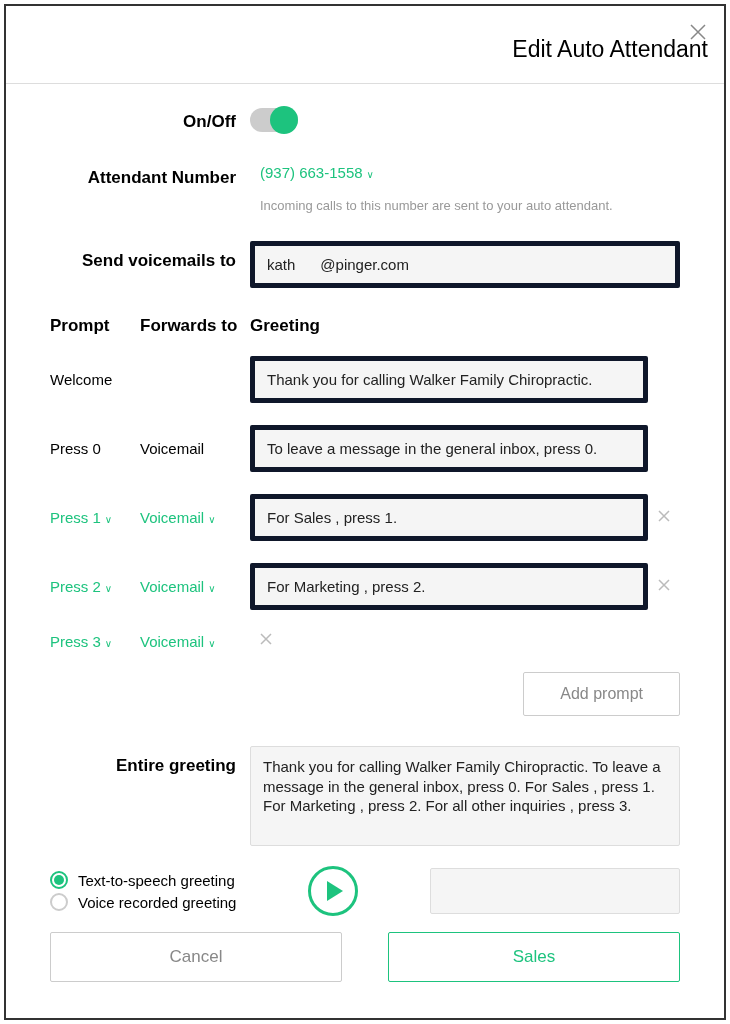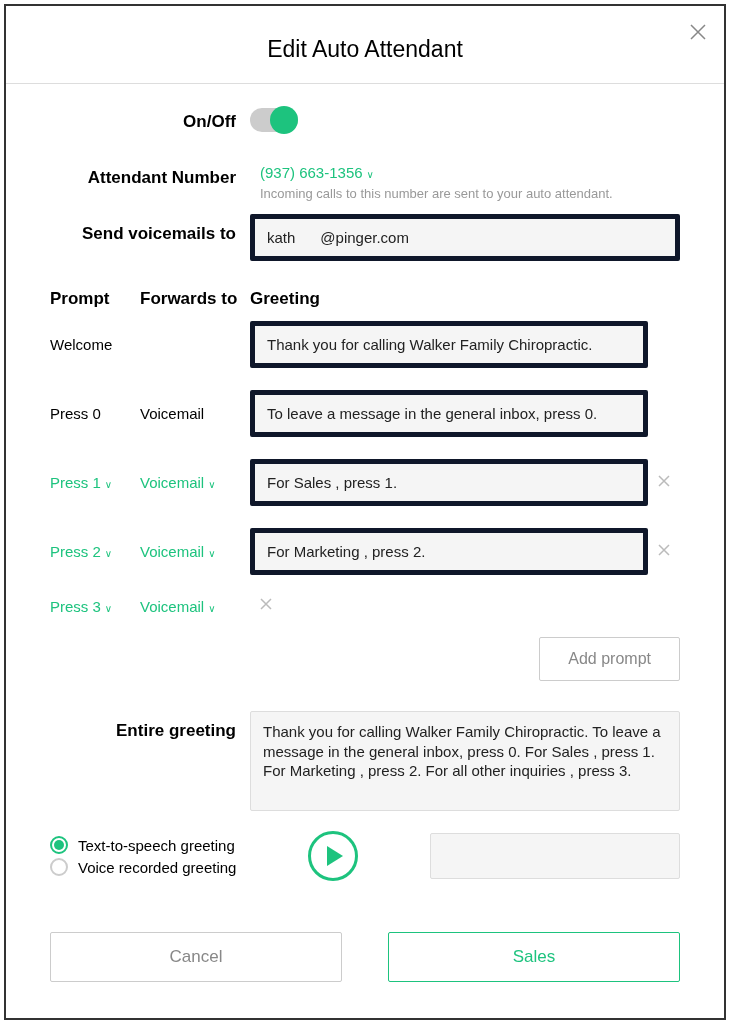--- a/index.html
+++ b/index.html
@@ -14,22 +14,22 @@
       border: 2px solid #333;
       width: 100%;
       height: 100%;
       position: relative;
       padding: 0;
       display: flex;
       flex-direction: column;
     }
     .modal-header {
       position: relative;
-      padding: 30px 8px 20px;
-      text-align: center;
+      padding: 30px 16px 20px;
+      text-align: right;
       border-bottom: 1px solid #ddd;
     }
     .modal-title {
       font-size: 23px;
       font-weight: 400;
       color: #000;
     }
     .close-btn {
       position: absolute;
       right: 16px;
@@ -83,39 +83,39 @@
     }
     .green-link {
       color: #1dc37e;
       font-size: 15px;
       cursor: pointer;
     }
     .green-link .v { font-size: 10px; margin-left: 4px; }
     .helper-text {
       color: #999;
       font-size: 13px;
-      margin-top: 4px;
+      margin-top: 16px;
     }
     .text-input {
       width: 100%;
       border: 5px solid #0f172a;
       background: #f5f5f5;
       padding: 10px 12px;
       font-size: 15px;
       border-radius: 2px;
       font-family: inherit;
       color: #222;
     }
     .table-header {
       display: flex;
       font-size: 17px;
       font-weight: 600;
       color: #000;
       margin-top: 28px;
-      margin-bottom: 12px;
+      margin-bottom: 20px;
     }
     .col-prompt { width: 90px; flex-shrink: 0; }
     .col-forwards { width: 110px; flex-shrink: 0; }
     .col-greeting { flex: 1; }
     .prompt-row {
       display: flex;
       align-items: center;
       margin-bottom: 22px;
     }
     .prompt-cell {
@@ -139,21 +139,21 @@
       text-align: center;
       cursor: pointer;
       color: #bbb;
     }
     .delete-cell svg { width: 14px; height: 14px; }
     .add-prompt-btn {
       display: inline-block;
       float: right;
       border: 1px solid #ccc;
       background: #fff;
-      padding: 12px 28px;
+      padding: 12px 36px;
       font-size: 16px;
       color: #888;
       cursor: pointer;
       border-radius: 2px;
       font-family: inherit;
     }
     .clearfix::after { content: ""; display: table; clear: both; }
     .textarea-input {
       width: 100%;
       border: 1px solid #ddd;
@@ -271,27 +271,27 @@
         <div class="toggle">
           <div class="toggle-knob"></div>
         </div>
       </div>
     </div>
 
     <div class="row" style="margin-top:28px;gap:10px;">
       <div class="label-col">Attendant Number</div>
       <div class="value-col">
         <span class="green-link">
-          <span>(937) 663-1356</span><span class="v">∨</span>
+          <span>(937) 663-1558</span><span class="v">∨</span>
         </span>
         <div class="helper-text">Incoming calls to this number are sent to your auto attendant.</div>
       </div>
     </div>
 
-    <div class="row" style="margin-top:13px;">
+    <div class="row" style="margin-top:28px;">
       <div class="label-col" style="padding-top:10px;">Send voicemails to</div>
       <div class="value-col">
         <input class="text-input" type="text" value="kath      @pinger.com" style="">
       </div>
     </div>
 
     <div class="table-header">
       <div class="col-prompt">Prompt</div>
       <div class="col-forwards">Forwards to</div>
       <div class="col-greeting">Greeting</div>

